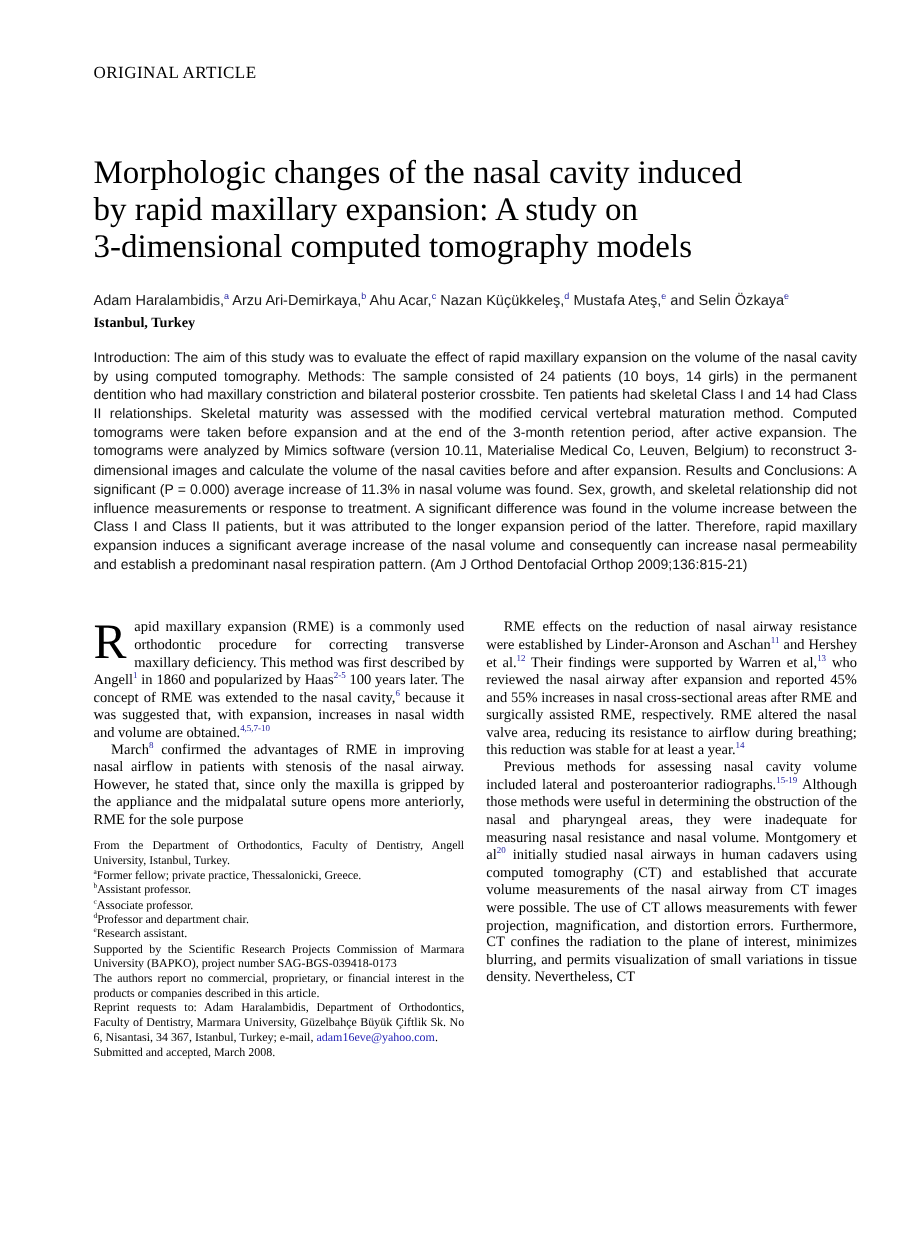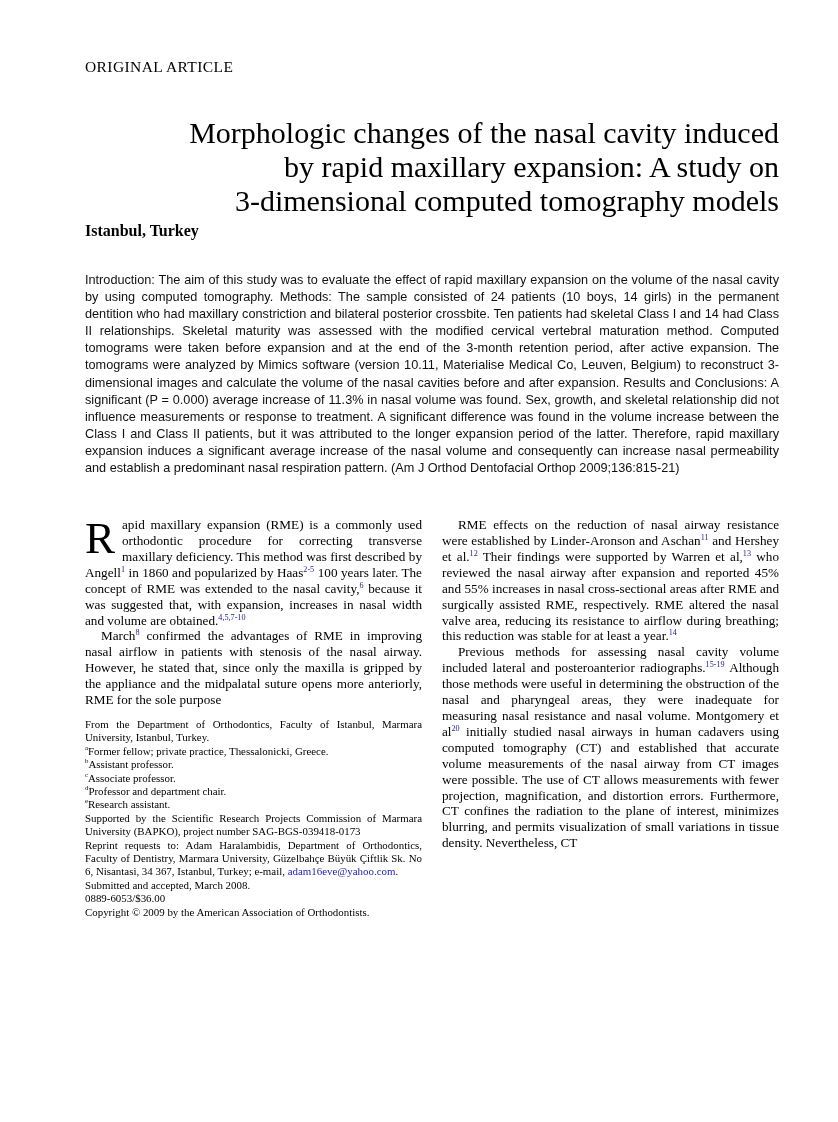--- a/index.html
+++ b/index.html
@@ -14,45 +14,44 @@
     font-family: "Liberation Serif", serif;
     overflow: hidden;
   }
   .kicker {
     font-family: "Liberation Serif", serif;
     font-size: 15.5px;
     letter-spacing: 0.4px;
     color: #000;
   }
   .title {
-    margin: 40px 0 0 0;
+    margin: 64px 0 0 0;
     font-family: "Liberation Serif", serif;
     font-weight: normal;
     font-size: 30px;
     line-height: 34px;
     color: #000;
-    text-align: right;
   }
   .title .tl { display: block; }
   .authors {
     margin-top: 22px;
     font-family: "Liberation Sans", sans-serif;
     font-size: 13.2px;
     line-height: 17px;
     color: #1a1a1a;
   }
   .authors sup { color: var(--ref, #1c1c9e); }
   .affiliation {
     margin-top: 4px;
     font-family: "Liberation Serif", serif;
     font-weight: bold;
-    font-size: 16px;
+    font-size: 13px;
   }
   .abstract {
-    margin-top: 32px;
+    margin-top: 16px;
     font-family: "Liberation Sans", sans-serif;
     font-size: 12.7px;
     line-height: 17.1px;
     text-align: justify;
     color: #111;
   }
   .columns {
     margin-top: 40px;
     display: grid;
     grid-template-columns: 1fr 1fr;
@@ -105,39 +104,41 @@
 <div class="page">
 
   <div class="kicker">ORIGINAL ARTICLE</div>
 
   <h1 class="title">
     <span class="tl">Morphologic changes of the nasal cavity induced</span>
     <span class="tl">by rapid maxillary expansion: A study on</span>
     <span class="tl">3-dimensional computed tomography models</span>
   </h1>
 
+  <div class="authors"><span>Adam Haralambidis,</span><sup class="sup">a</sup><span> Arzu Ari-Demirkaya,</span><sup class="sup">b</sup><span> Ahu Acar,</span><sup class="sup">c</sup><span> Nazan Küçükkeleş,</span><sup class="sup">d</sup><span> Mustafa Ateş,</span><sup class="sup">e</sup><span> and Selin Özkaya</span><sup class="sup">e</sup></div>
 
   <div class="affiliation">Istanbul, Turkey</div>
 
   <div class="abstract">Introduction: The aim of this study was to evaluate the effect of rapid maxillary expansion on the volume of the nasal cavity by using computed tomography. Methods: The sample consisted of 24 patients (10 boys, 14 girls) in the permanent dentition who had maxillary constriction and bilateral posterior crossbite. Ten patients had skeletal Class I and 14 had Class II relationships. Skeletal maturity was assessed with the modified cervical vertebral maturation method. Computed tomograms were taken before expansion and at the end of the 3-month retention period, after active expansion. The tomograms were analyzed by Mimics software (version 10.11, Materialise Medical Co, Leuven, Belgium) to reconstruct 3-dimensional images and calculate the volume of the nasal cavities before and after expansion. Results and Conclusions: A significant (P = 0.000) average increase of 11.3% in nasal volume was found. Sex, growth, and skeletal relationship did not influence measurements or response to treatment. A significant difference was found in the volume increase between the Class I and Class II patients, but it was attributed to the longer expansion period of the latter. Therefore, rapid maxillary expansion induces a significant average increase of the nasal volume and consequently can increase nasal permeability and establish a predominant nasal respiration pattern. (Am J Orthod Dentofacial Orthop 2009;136:815-21)</div>
 
   <div class="columns">
 
     <div class="col">
       <p class="para"><span class="dropcap">R</span><span><span>apid maxillary expansion (RME) is a commonly used orthodontic procedure for correcting transverse maxillary deficiency. This method was first described by Angell</span><sup class="sup">1</sup><span> in 1860 and popularized by Haas</span><sup class="sup">2-5</sup><span> 100 years later. The concept of RME was extended to the nasal cavity,</span><sup class="sup">6</sup><span> because it was suggested that, with expansion, increases in nasal width and volume are obtained.</span><sup class="sup">4,5,7-10</sup></span></p>
       <p class="para indent"><span>March</span><sup class="sup">8</sup><span> confirmed the advantages of RME in improving nasal airflow in patients with stenosis of the nasal airway. However, he stated that, since only the maxilla is gripped by the appliance and the midpalatal suture opens more anteriorly, RME for the sole purpose</span></p>
 
       <div class="footnotes">
-        <div class="fn-line"><span>From the Department of Orthodontics, Faculty of Istanbul, Marmara University, Istanbul, Turkey.</span></div>
+        <div class="fn-line"><span>From the Department of Orthodontics, Faculty of Dentistry, Angell University, Istanbul, Turkey.</span></div>
         <div class="fn-line"><sup class="fsup">a</sup><span>Former fellow; private practice, Thessalonicki, Greece.</span></div>
         <div class="fn-line"><sup class="fsup">b</sup><span>Assistant professor.</span></div>
         <div class="fn-line"><sup class="fsup">c</sup><span>Associate professor.</span></div>
         <div class="fn-line"><sup class="fsup">d</sup><span>Professor and department chair.</span></div>
         <div class="fn-line"><sup class="fsup">e</sup><span>Research assistant.</span></div>
         <div class="fn-line"><span>Supported by the Scientific Research Projects Commission of Marmara University (BAPKO), project number SAG-BGS-039418-0173</span></div>
+        <div class="fn-line"><span>The authors report no commercial, proprietary, or financial interest in the products or companies described in this article.</span></div>
         <div class="fn-line"><span>Reprint requests to: Adam Haralambidis, Department of Orthodontics, Faculty of Dentistry, Marmara University, Güzelbahçe Büyük Çiftlik Sk. No 6, Nisantasi, 34 367, Istanbul, Turkey; e-mail, </span><span class="link">adam16eve@yahoo.com</span><span>.</span></div>
         <div class="fn-line"><span>Submitted and accepted, March 2008.</span></div>
         <div class="fn-line"><span>0889-6053/$36.00</span></div>
         <div class="fn-line"><span>Copyright © 2009 by the American Association of Orthodontists.</span></div>
       </div>
     </div>
 
     <div class="col">
       <p class="para indent"><span>RME effects on the reduction of nasal airway resistance were established by Linder-Aronson and Aschan</span><sup class="sup">11</sup><span> and Hershey et al.</span><sup class="sup">12</sup><span> Their findings were supported by Warren et al,</span><sup class="sup">13</sup><span> who reviewed the nasal airway after expansion and reported 45% and 55% increases in nasal cross-sectional areas after RME and surgically assisted RME, respectively. RME altered the nasal valve area, reducing its resistance to airflow during breathing; this reduction was stable for at least a year.</span><sup class="sup">14</sup></p>
       <p class="para indent"><span>Previous methods for assessing nasal cavity volume included lateral and posteroanterior radiographs.</span><sup class="sup">15-19</sup><span> Although those methods were useful in determining the obstruction of the nasal and pharyngeal areas, they were inadequate for measuring nasal resistance and nasal volume. Montgomery et al</span><sup class="sup">20</sup><span> initially studied nasal airways in human cadavers using computed tomography (CT) and established that accurate volume measurements of the nasal airway from CT images were possible. The use of CT allows measurements with fewer projection, magnification, and distortion errors. Furthermore, CT confines the radiation to the plane of interest, minimizes blurring, and permits visualization of small variations in tissue density. Nevertheless, CT</span></p>

